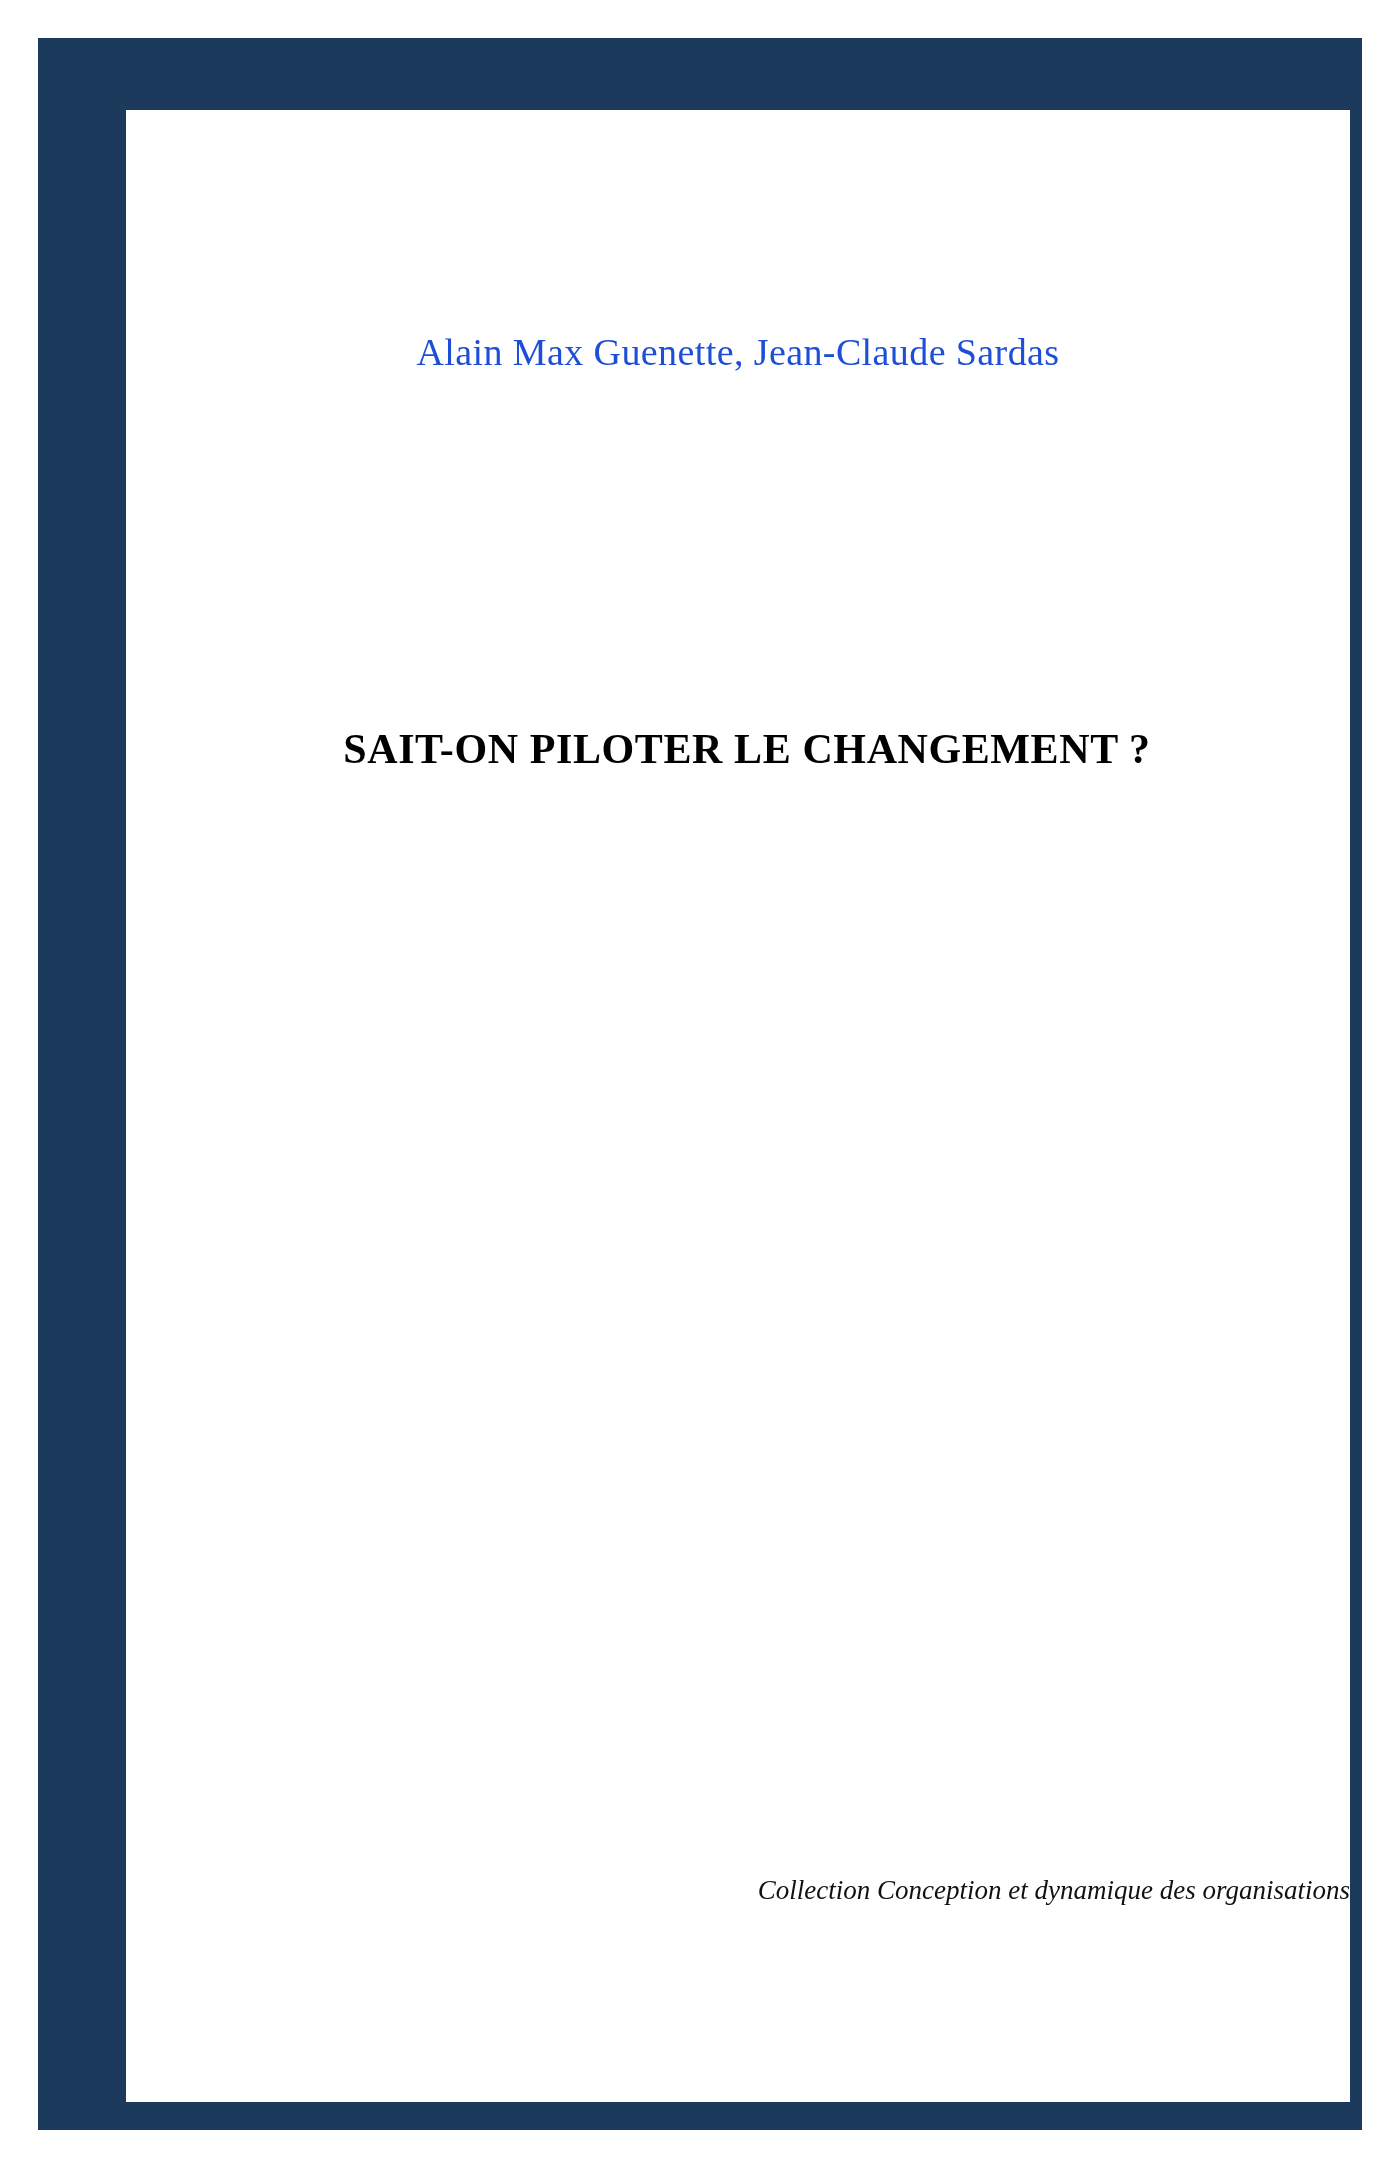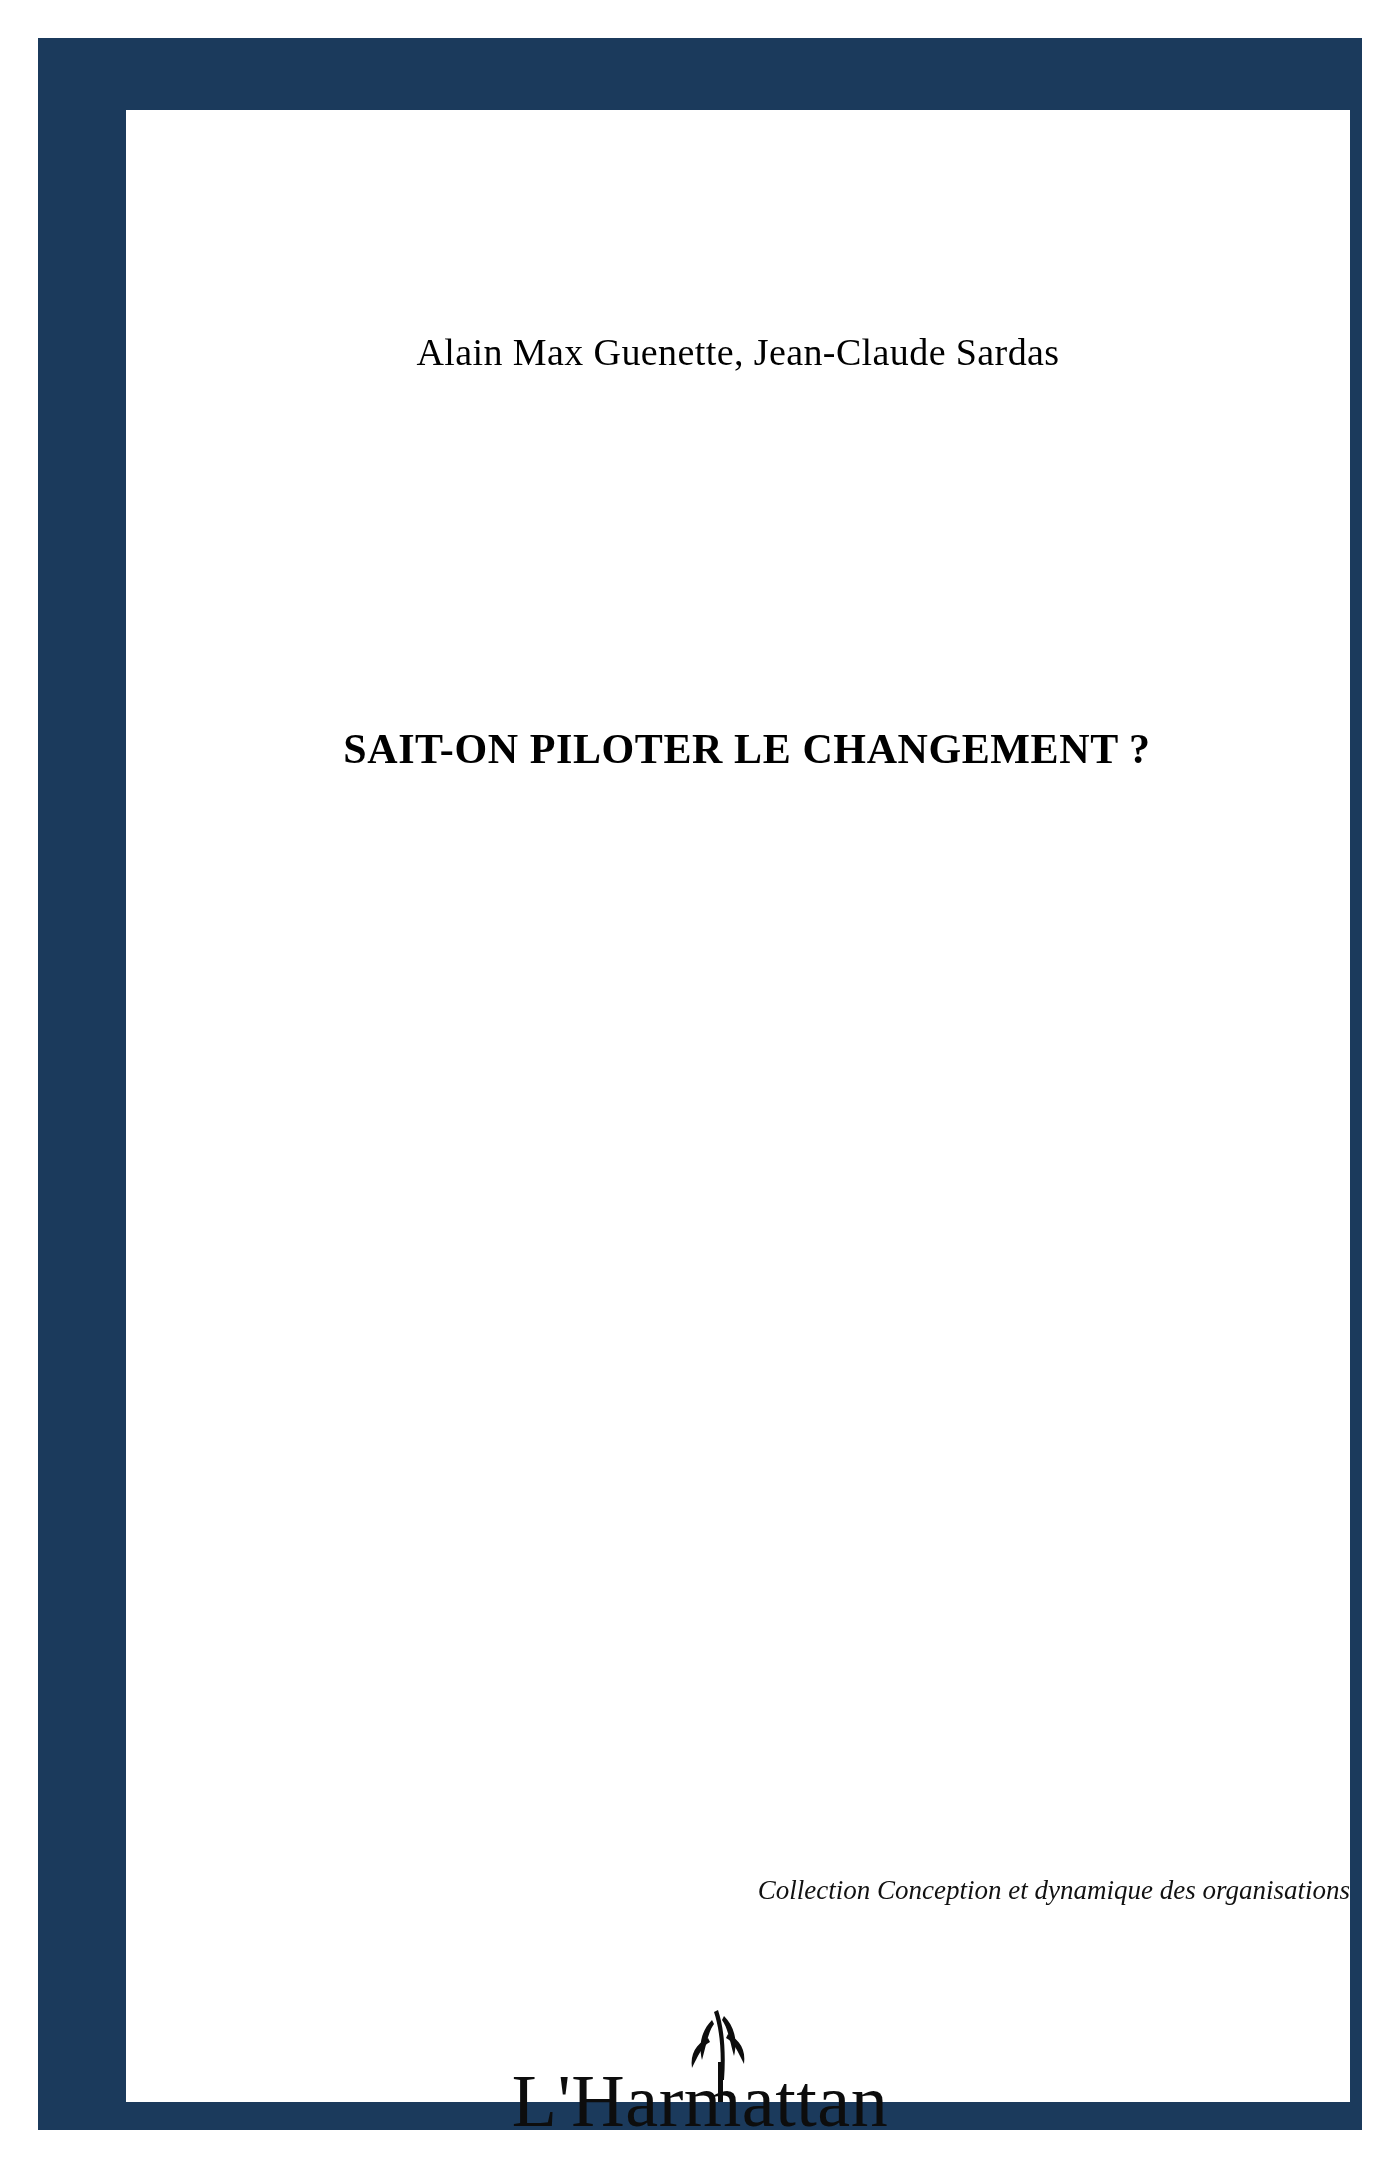--- a/index.html
+++ b/index.html
@@ -46,21 +46,21 @@
   }
 
   .authors {
     position: absolute;
     left: 0;
     top: 220px;
     width: 1224px;
     text-align: center;
     font-size: 38px;
     letter-spacing: 0.4px;
-    color: #000000;
+    color: #1d4ed8;
   }
 
   .title {
     position: absolute;
     left: 0;
     top: 615px;
     width: 1224px;
     text-align: center;
     font-size: 42px;
     font-weight: bold;
@@ -159,26 +159,15 @@
 
       <div class="collection">Collection Conception et dynamique des organisations</div>
 
     </div>
   </div>
 
   <div class="publisher-band">
     <div class="band-bar-left"></div>
     <div class="band-bar-right"></div>
 
-    <div class="publisher-logo">
-      <svg class="logo-feather" viewBox="0 0 90 96">
-        <path d="M46 4 C52 22, 54 46, 52 74 L48 74 C50 48, 48 24, 42 6 Z" fill="#0d0d0d"></path>
-        <path d="M52 10 C62 20, 66 34, 62 50 C58 36, 56 22, 50 14 Z" fill="#0d0d0d"></path>
-        <path d="M40 14 C30 24, 26 38, 30 54 C34 40, 36 26, 42 18 Z" fill="#0d0d0d"></path>
-        <path d="M56 28 C68 34, 74 44, 72 58 C66 46, 62 36, 54 32 Z" fill="#0d0d0d"></path>
-        <path d="M36 32 C24 38, 18 48, 20 62 C26 50, 30 40, 38 36 Z" fill="#0d0d0d"></path>
-        <rect x="46" y="56" width="5" height="40" fill="#0d0d0d"></rect>
-      </svg>
-      <div class="logo-text">L'Harmattan</div>
-    </div>
   </div>
 
 </div>
 
 </body></html>

